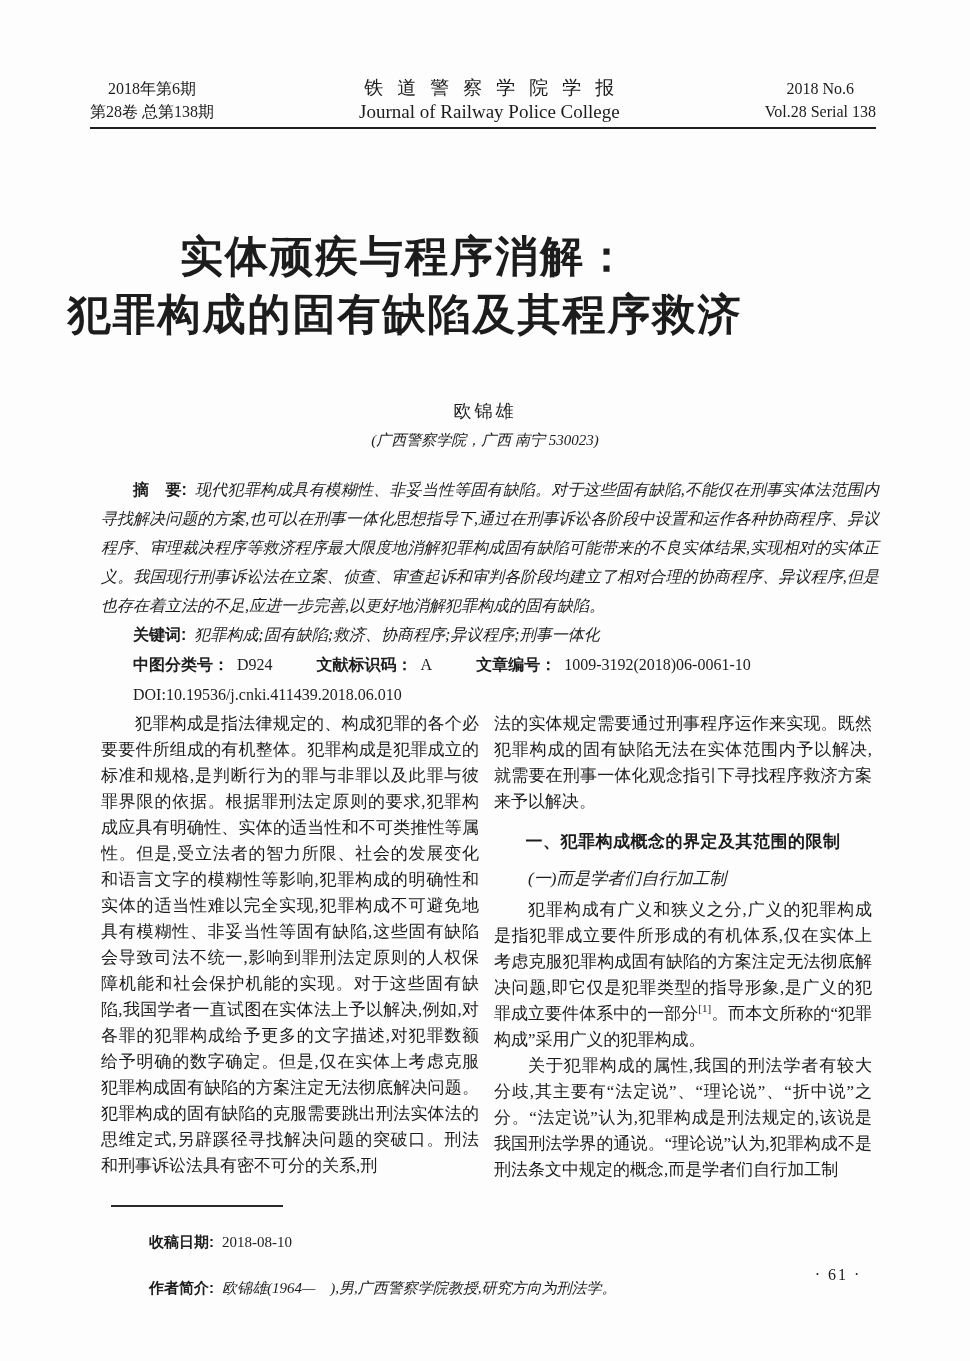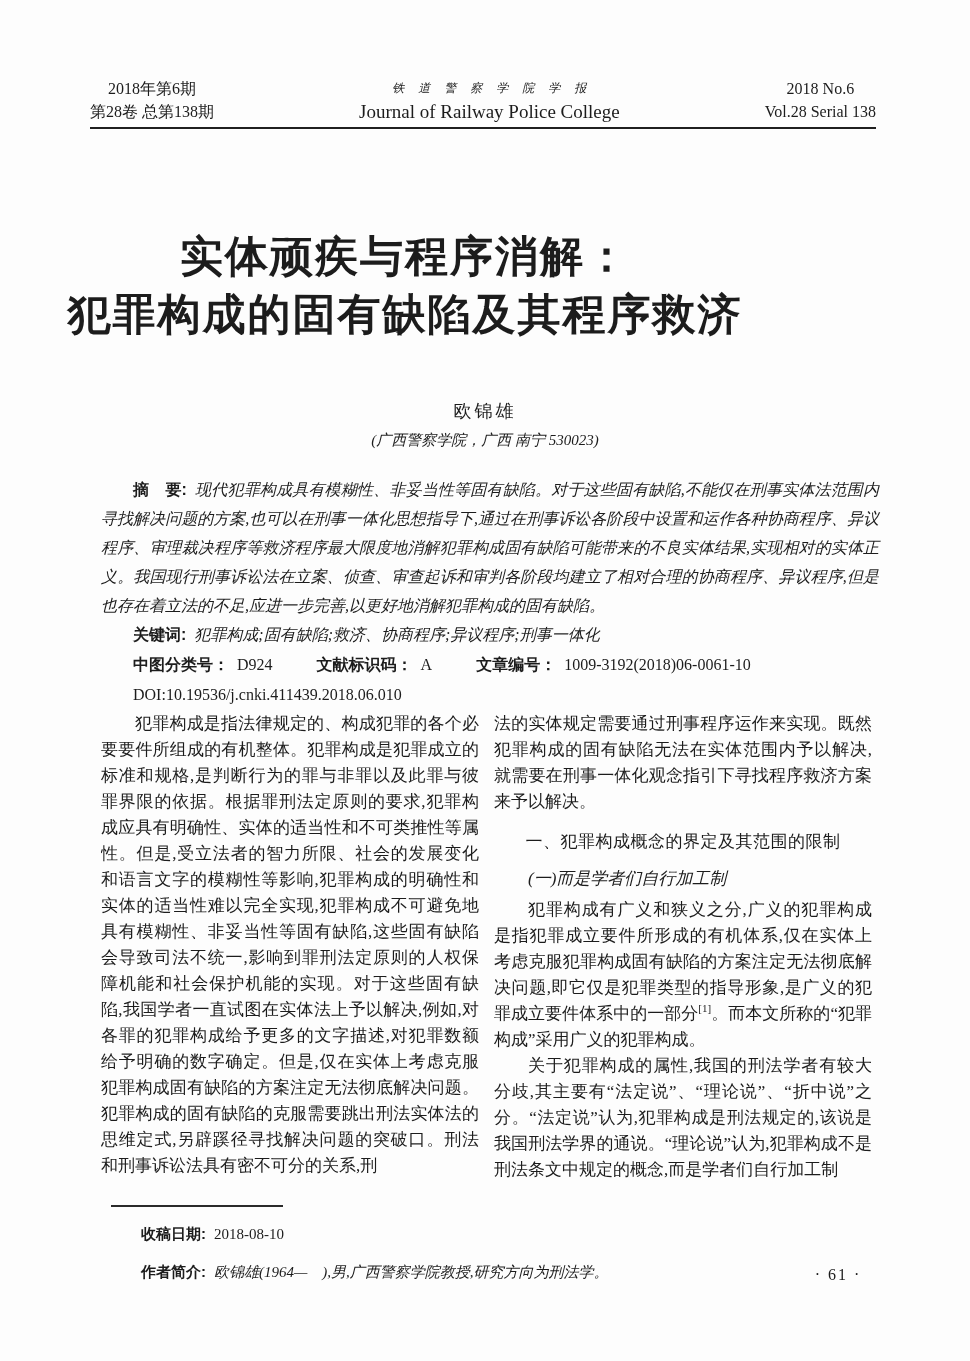--- a/index.html
+++ b/index.html
@@ -6,21 +6,21 @@
   .page{
     position:relative;width:970px;height:1361px;margin:0 auto;
     background:#fdfdfd;color:#1c1c1c;
     font-family:"Liberation Serif","DejaVu Serif",serif;
     overflow:hidden;
   }
   
   .masthead{position:absolute;top:76px;left:90px;width:786px;display:flex;justify-content:space-between;align-items:center;}
   .mh-side{font-size:16px;line-height:23px;text-align:center;white-space:nowrap;}
   .mh-center{text-align:center;}
-  .jt-cn{font-size:12px;letter-spacing:14px;padding-left:14px;line-height:24px;font-style:italic;}
+  .jt-cn{font-size:19px;letter-spacing:14px;padding-left:14px;line-height:24px;}
   .jt-en{font-size:19px;line-height:24px;}
   .rule{position:absolute;top:127px;left:90px;width:786px;height:2px;background:#1f1f1f;}
   
   .title{position:absolute;top:228px;left:0;width:810px;margin:0;text-align:center;
          font-size:43px;line-height:58px;font-weight:700;letter-spacing:2px;}
   .title span{display:block;}
   .author{position:absolute;top:399px;left:0;width:970px;text-align:center;font-size:18px;letter-spacing:3px;}
   .affil{position:absolute;top:431px;left:0;width:970px;text-align:center;font-size:15px;}
   .kai{font-style:italic;}
   
@@ -31,27 +31,27 @@
   .kwline{font-size:16px;line-height:30px;text-indent:2em;margin-top:1px;}
   .metaline{font-size:16px;line-height:30px;text-indent:2em;}
   .metaline .val{margin-right:44px;}
   .doiline{font-size:16px;line-height:30px;text-indent:2em;}
   
   .columns{position:absolute;top:711px;left:101px;width:778px;height:486px;display:flex;gap:15px;overflow:hidden;}
   .col{width:378px;overflow:hidden;}
   .body-p{margin:0;font-size:17px;line-height:26px;text-align:justify;}
   .indent{text-indent:2em;}
   .sec-h{margin:14px 0 11px 0;font-size:17px;line-height:26px;text-align:center;
-         font-family:"Liberation Sans","DejaVu Sans",sans-serif;font-weight:400;letter-spacing:0.5px;}
+         font-family:"Liberation Sans","DejaVu Sans",sans-serif;font-weight:700;letter-spacing:0.5px;}
   .sub-h{margin:0 0 5px 0;font-size:17px;line-height:26px;text-indent:2em;}
   sup{font-size:11px;line-height:0;}
   
   .fn-rule{position:absolute;top:1205px;left:111px;width:172px;border-top:2px solid #2a2a2a;}
   .footnote{position:absolute;top:1211px;left:133px;width:700px;font-size:15px;line-height:30px;}
-  .footnote p{margin:8px;}
+  .footnote p{margin:16px;}
   .pageno{position:absolute;top:1266px;left:790px;width:96px;text-align:center;font-size:16px;letter-spacing:2px;}
 </style>
 </head>
 <body>
 
 <div class="page">
 
   <header class="masthead">
     <div class="mh-side">
       <div>2018年第6期</div>

